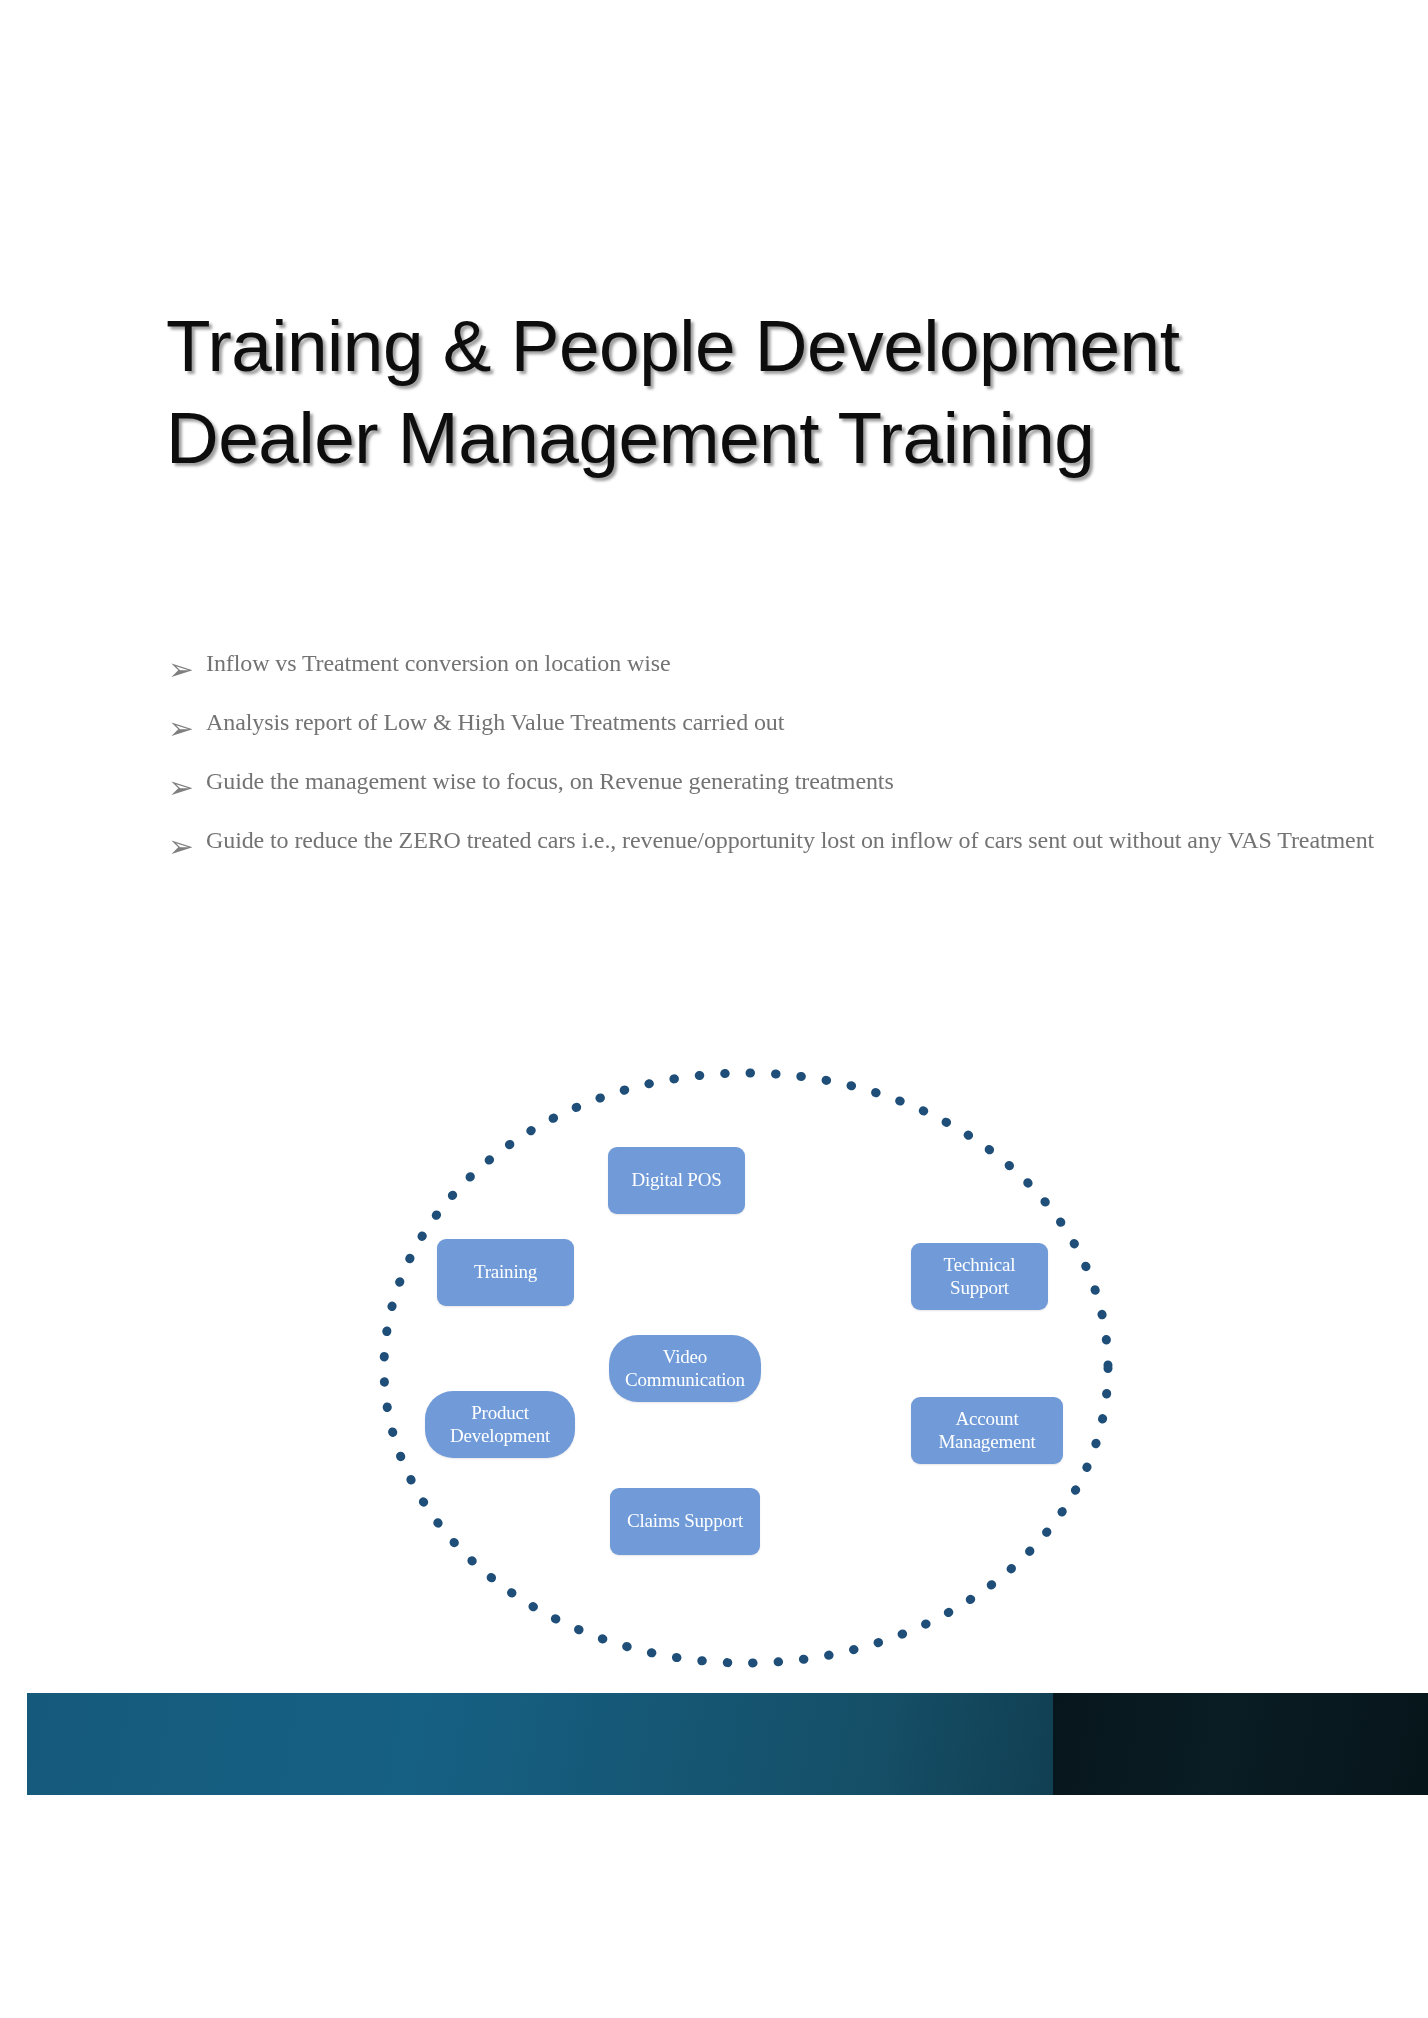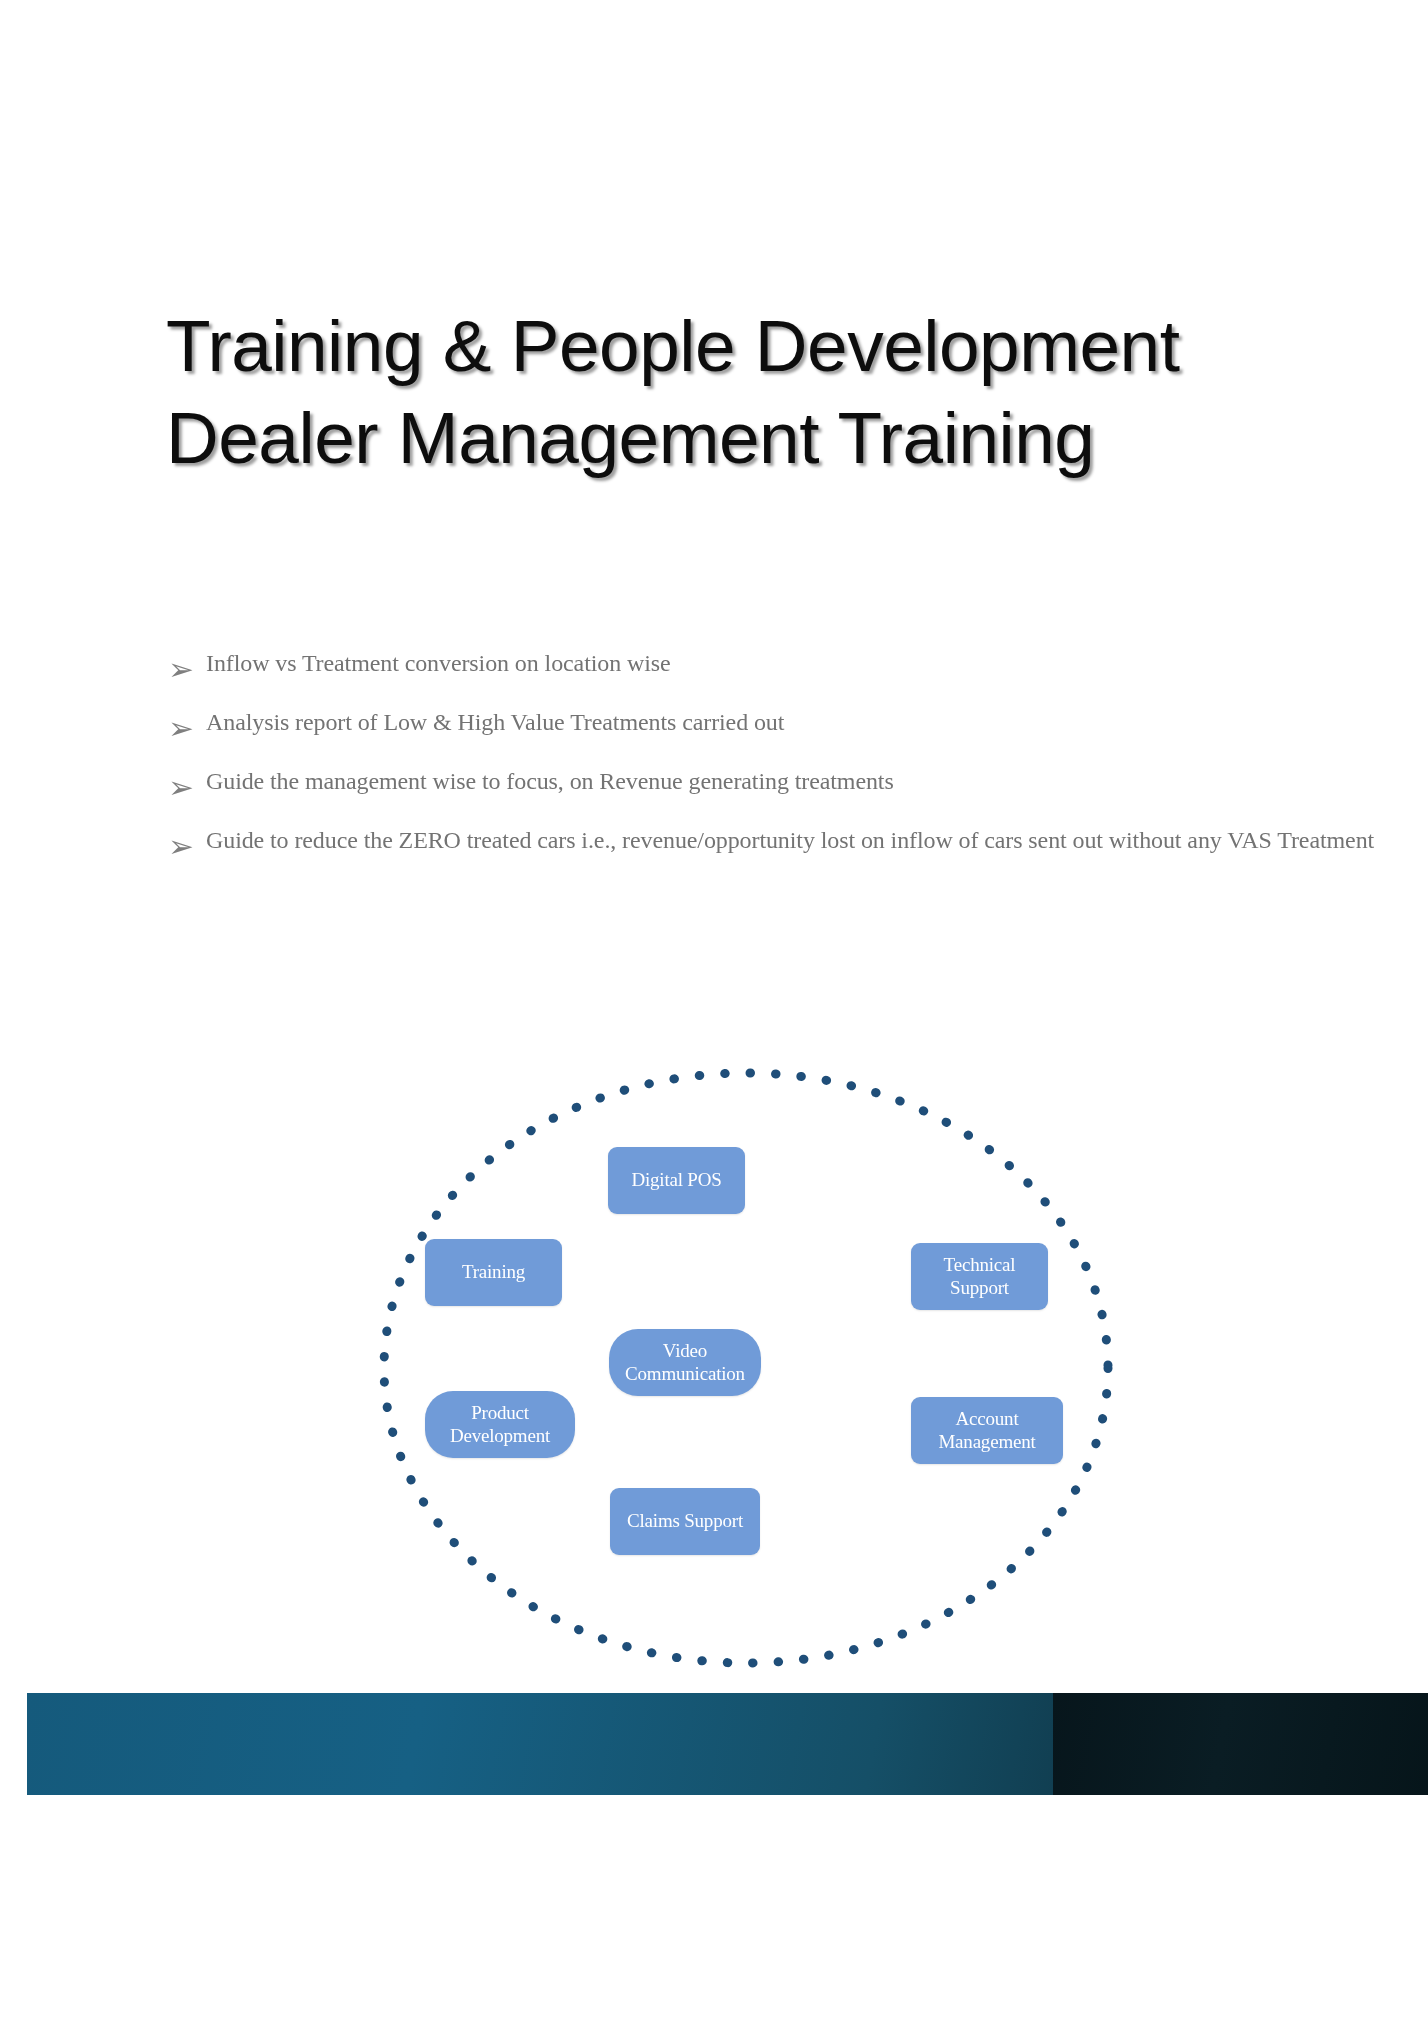--- a/index.html
+++ b/index.html
@@ -158,29 +158,29 @@
   <div class="diagram">
 
     <svg viewBox="0 0 760 620" aria-hidden="true">
       <ellipse cx="380" cy="310" rx="362" ry="295" fill="none" stroke="#1F4E79" stroke-width="9" stroke-linecap="round" stroke-dasharray="0.5 25"></ellipse>
     </svg>
 
     <div class="node" style="left:242px; top:89px; width:137px; height:67px;">
       <span class="node-label">Digital POS</span>
     </div>
 
-    <div class="node" style="left:59px; top:181px; width:137px; height:67px;">
+    <div class="node" style="left:71px; top:181px; width:137px; height:67px;">
       <span class="node-label">Training</span>
     </div>
 
     <div class="node" style="left:545px; top:166px; width:137px; height:67px;margin-top:19px;">
       <span class="node-label">Technical Support</span>
     </div>
 
-    <div class="node" style="left:243px; top:271px; width:152px; height:67px;border-radius:29px;">
+    <div class="node" style="left:243px; top:277px; width:152px; height:67px;border-radius:29px;">
       <span class="node-label">Video Communication</span>
     </div>
 
     <div class="node" style="left:59px; top:333px; width:150px; height:67px;border-radius:28px;">
       <span class="node-label">Product Development</span>
     </div>
 
     <div class="node" style="left:545px; top:339px; width:152px; height:67px;">
       <span class="node-label">Account Management</span>
     </div>

